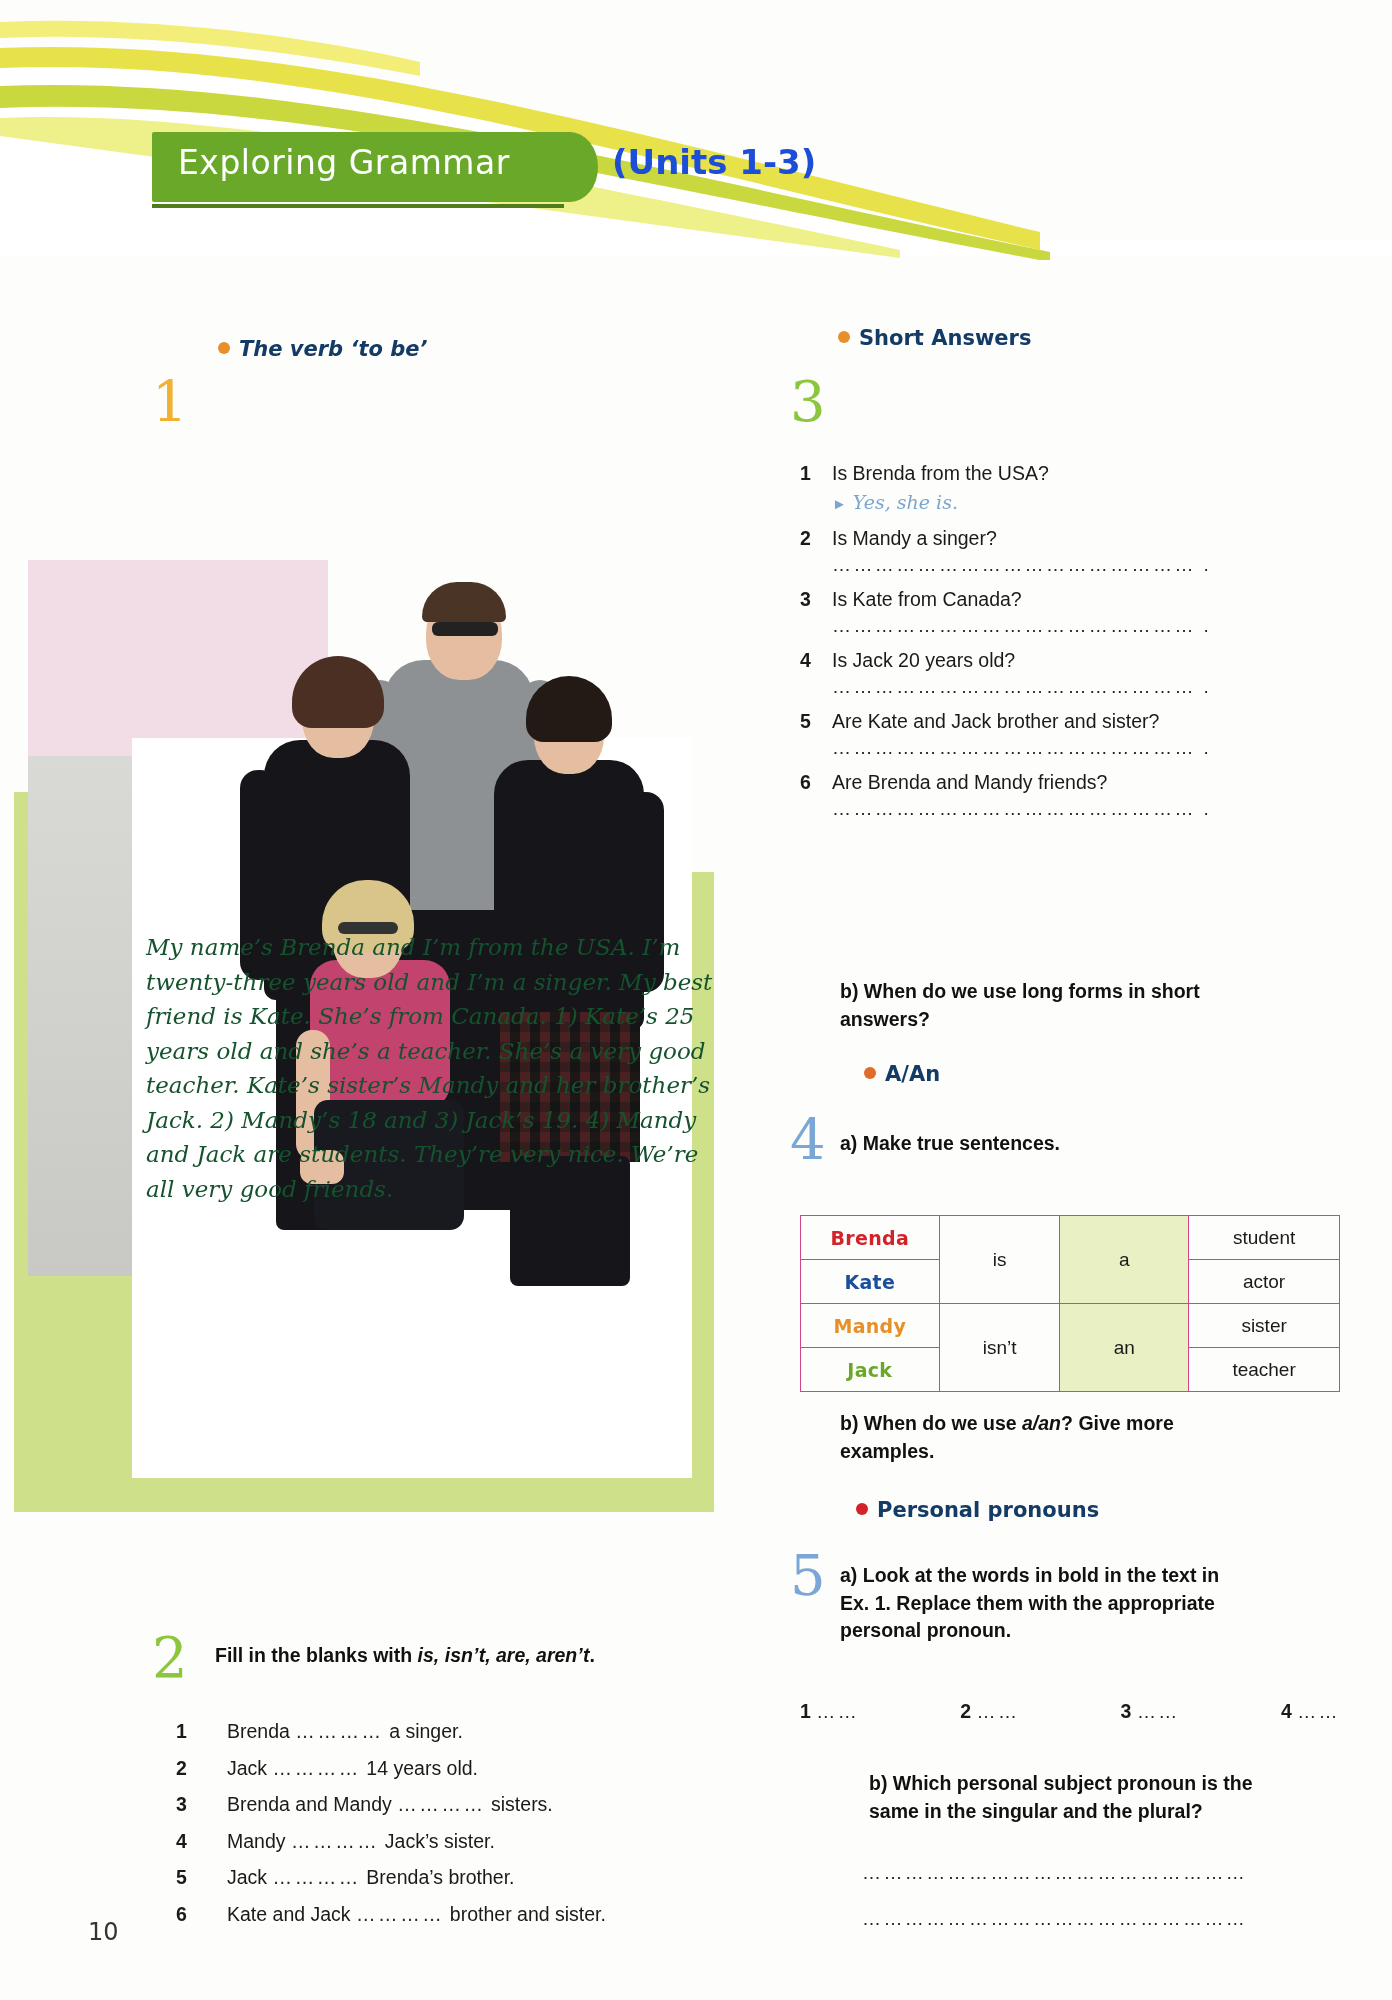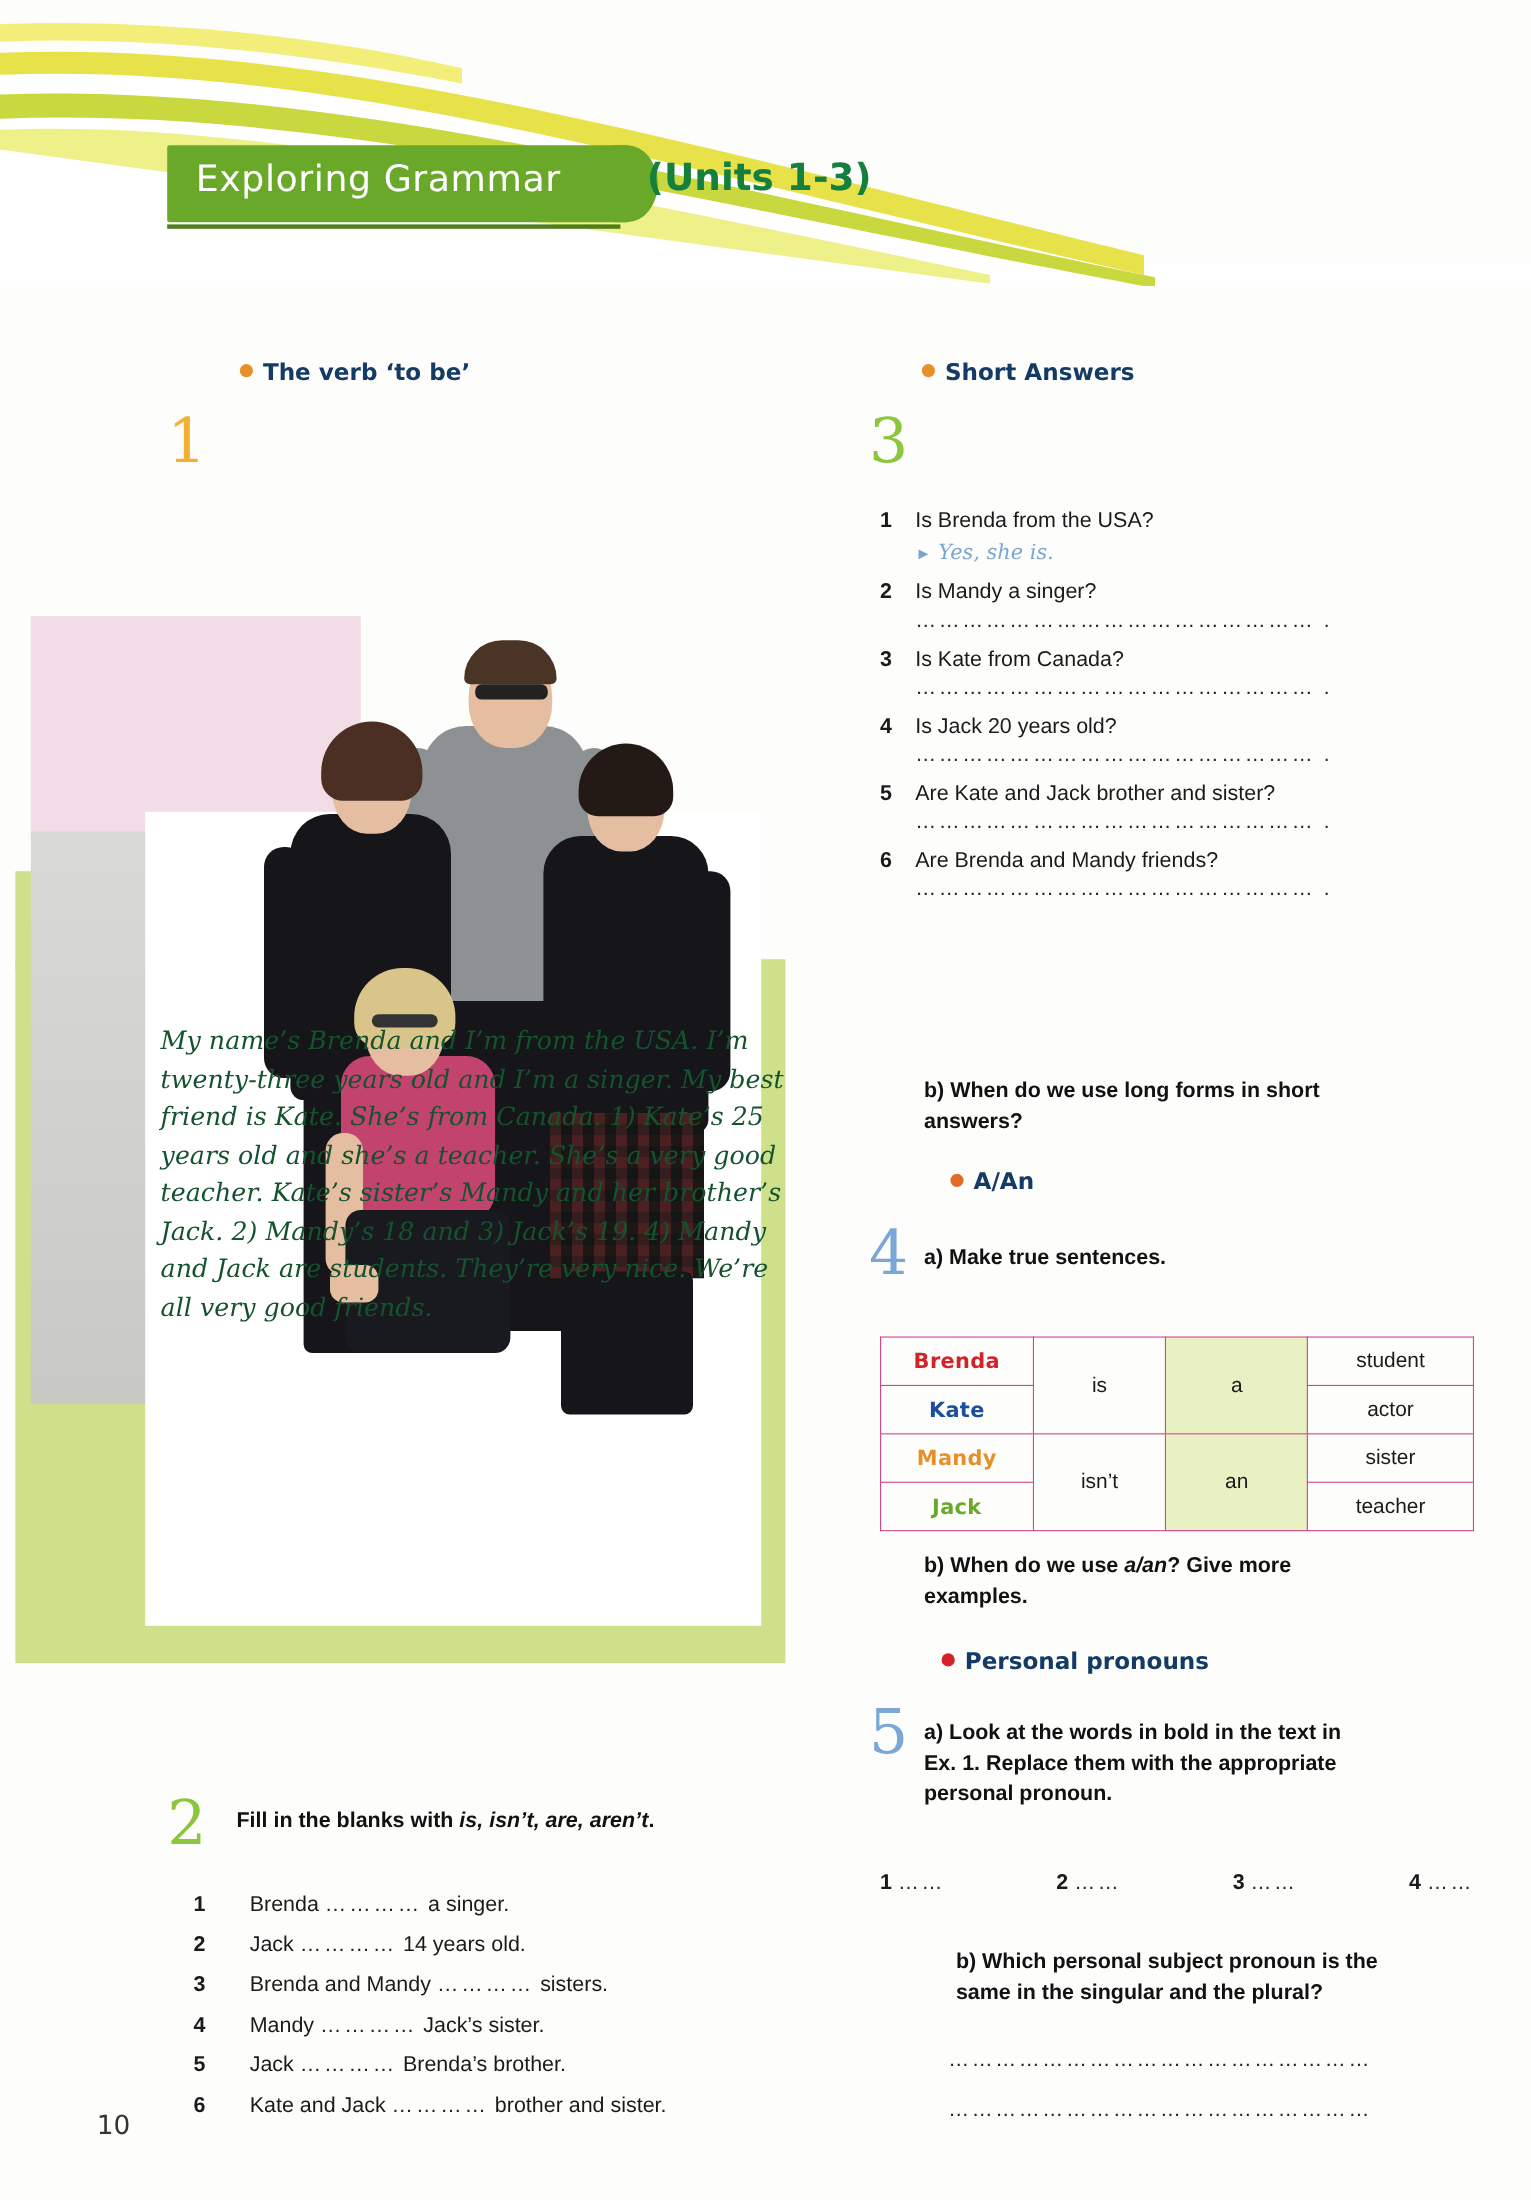--- a/index.html
+++ b/index.html
@@ -47,24 +47,24 @@
   .header-title {
     position: absolute;
     left: 178px; top: 143px;
     font-size: 33px;
     color: #ffffff;
     letter-spacing: 0.5px;
     font-family: "DejaVu Sans", sans-serif;
   }
   .header-units {
     position: absolute;
-    left: 588px; top: 142px;
+    left: 612px; top: 142px;
     font-size: 34px;
     font-weight: bold;
-    color: #15803d;
+    color: #1d4ed8;
     font-family: "DejaVu Sans", sans-serif;
   }
   .band-underline {
     position: absolute;
     left: 152px; top: 204px;
     width: 412px; height: 4px;
     background: #4f7d1c;
   }
 
   
@@ -264,21 +264,21 @@
       <path d="M0 86 C 300 74, 640 168, 1050 252 L1050 262 C 620 182, 300 96, 0 108 Z" fill="#c9d83f"></path>
       <path d="M0 22 C 140 16, 300 34, 420 62 L420 76 C 290 50, 140 32, 0 38 Z" fill="#f3ee7a"></path>
       <path d="M0 118 C 220 108, 520 170, 900 250 L900 258 L0 136 Z" fill="#eef089"></path>
     </svg>
     <div class="header-band"></div>
     <div class="band-underline"></div>
   </div>
   <div class="header-title">Exploring Grammar</div>
   <div class="header-units">(Units 1-3)</div>
 
-  <div class="sec-head" style="left:218px; top:326px;">
+  <div class="sec-head" style="left:218px; top:337px;font-style:italic;">
     <span class="bullet orange"></span><span>The verb ‘to be’</span>
   </div>
 
   <div class="exnum" style="left:152px; top:374px;">1</div>
 
 
   <div class="photo">
     <div class="pinkblock"></div>
     <div class="greenblock2"></div>
     <div class="greenblock"></div>

